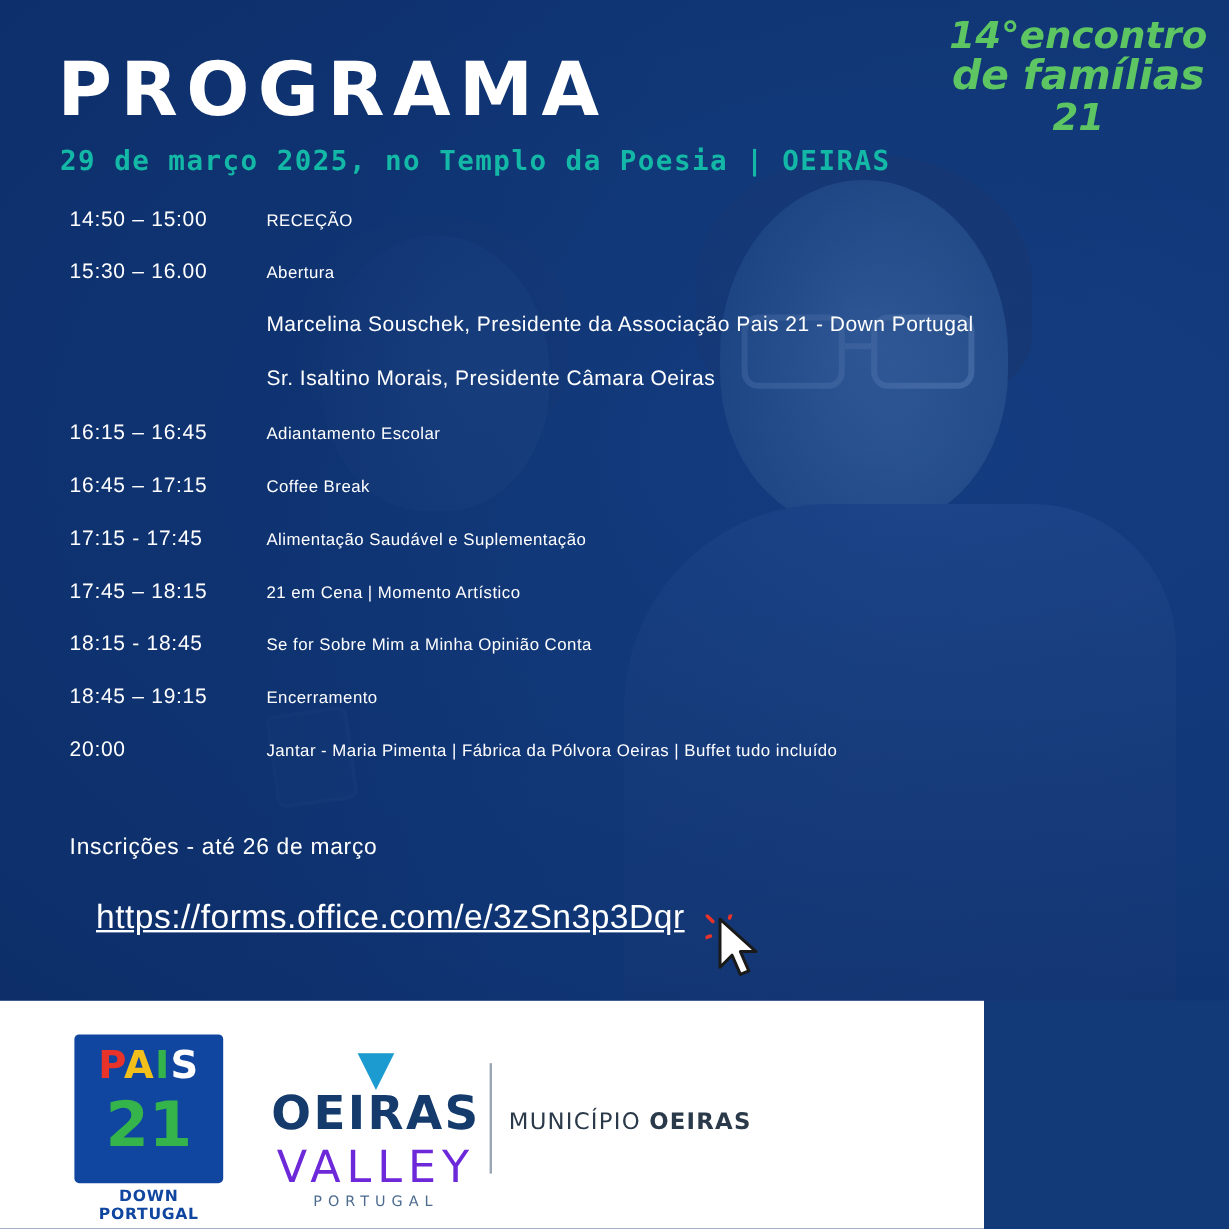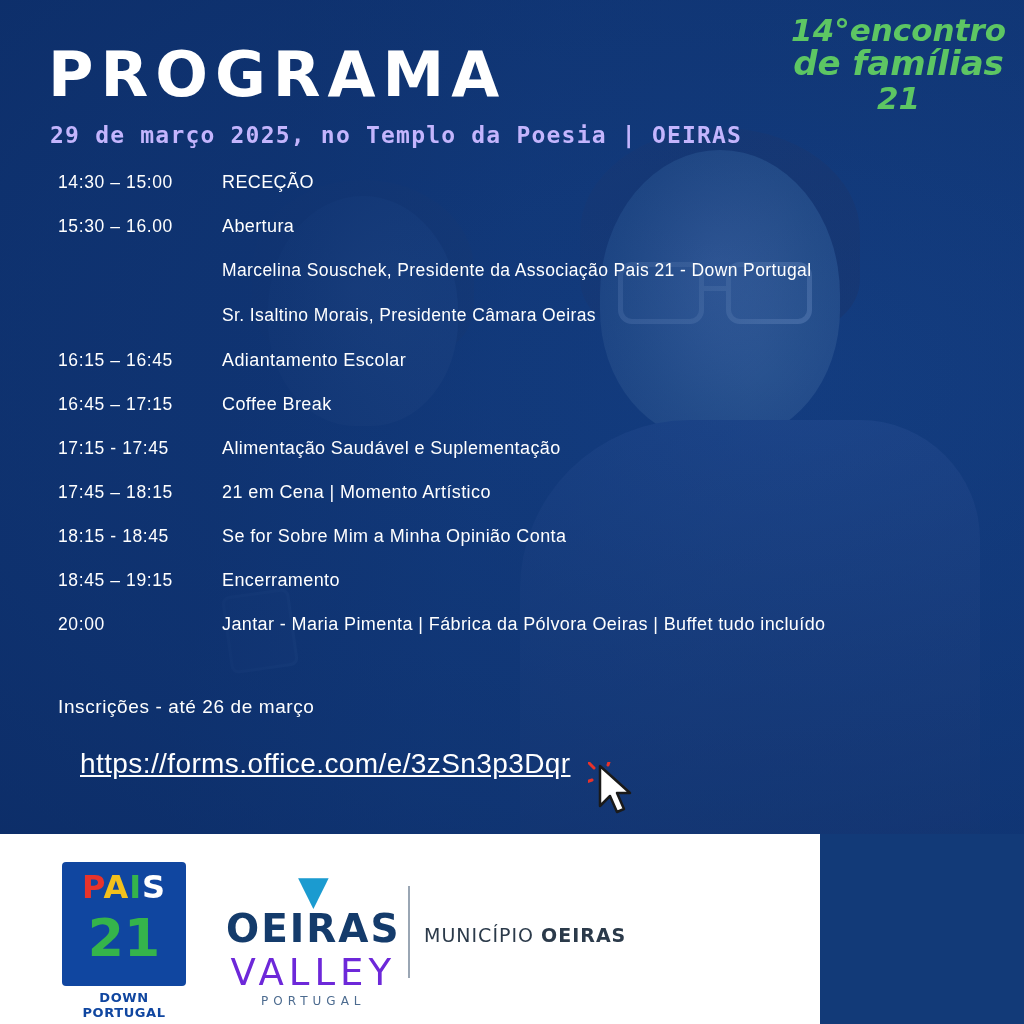--- a/index.html
+++ b/index.html
@@ -106,21 +106,21 @@
     position: absolute; left: 48px; top: 38px;
     font-size: 62px; font-weight: bold;
     letter-spacing: 7px;
     color: #ffffff;
     font-family: "DejaVu Sans", sans-serif;
   }
   .subtitle {
     position: absolute; left: 50px; top: 122px;
     font-size: 23px; font-weight: bold;
     letter-spacing: 1.2px;
-    color: #c4b5fd;
+    color: #14b8a6;
     font-family: "DejaVu Sans Mono", monospace;
   }
 
   .logo-top {
     position: absolute; right: 18px; top: 14px;
     text-align: center;
     color: #5dc663;
     font-family: "DejaVu Sans", sans-serif;
     font-weight: bold;
     font-style: italic;
@@ -141,21 +141,21 @@
   }
   .row .time {
     width: 164px;
     flex: 0 0 164px;
     color: #ffffff;
     font-size: 17.5px;
     letter-spacing: 0.6px;
   }
   .row .desc {
     color: #ffffff;
-    font-size: 18px;
+    font-size: 14px;
     letter-spacing: 0.4px;
   }
   .row.sub { min-height: 45px; text-align: center; }
   .row.sub .desc { font-size: 17.5px; }
 
   .insc {
     position: absolute; left: 58px; top: 696px;
     color: #ffffff; font-size: 19px; letter-spacing: 0.6px;
   }
   .link {
@@ -254,21 +254,21 @@
     <div class="subtitle">29 de março 2025, no Templo da Poesia | OEIRAS</div>
 
     <div class="logo-top">
       <div class="l1">14°encontro</div>
       <div class="l2">de famílias</div>
       <div class="l3">21</div>
     </div>
 
     <div class="schedule">
       <div class="row">
-        <div class="time">14:30 – 15:00</div>
+        <div class="time">14:50 – 15:00</div>
         <div class="desc">RECEÇÃO</div>
       </div>
       <div class="row">
         <div class="time">15:30 – 16.00</div>
         <div class="desc">Abertura</div>
       </div>
       <div class="row sub">
         <div class="time"></div>
         <div class="desc">Marcelina Souschek, Presidente da Associação Pais 21 - Down Portugal</div>
       </div>

